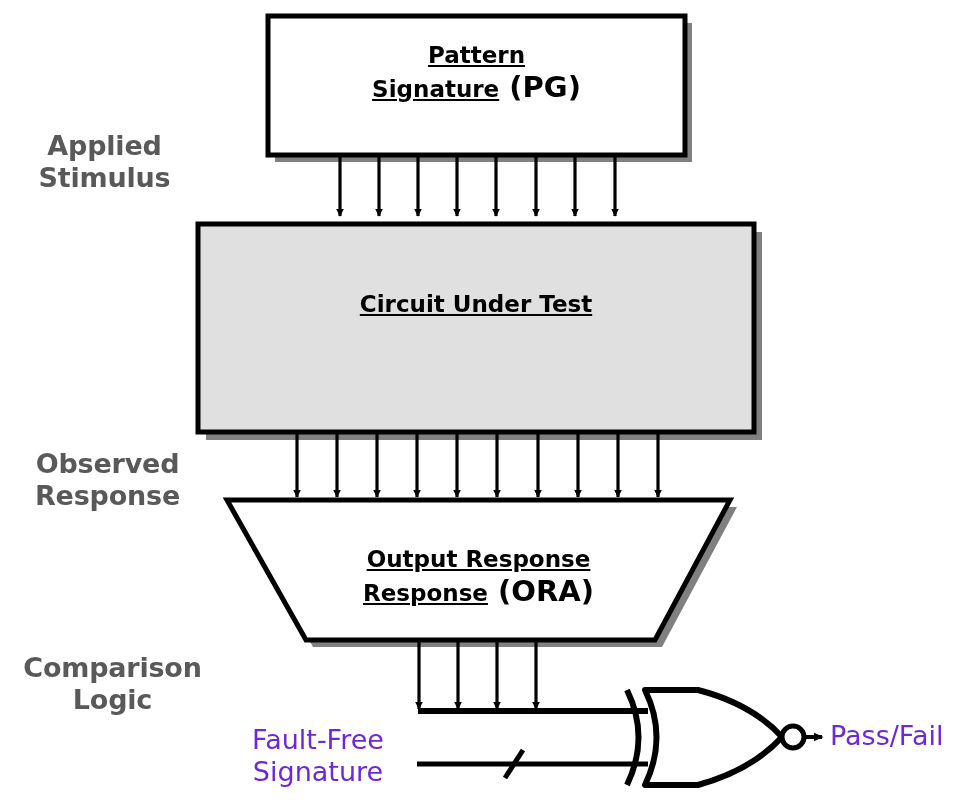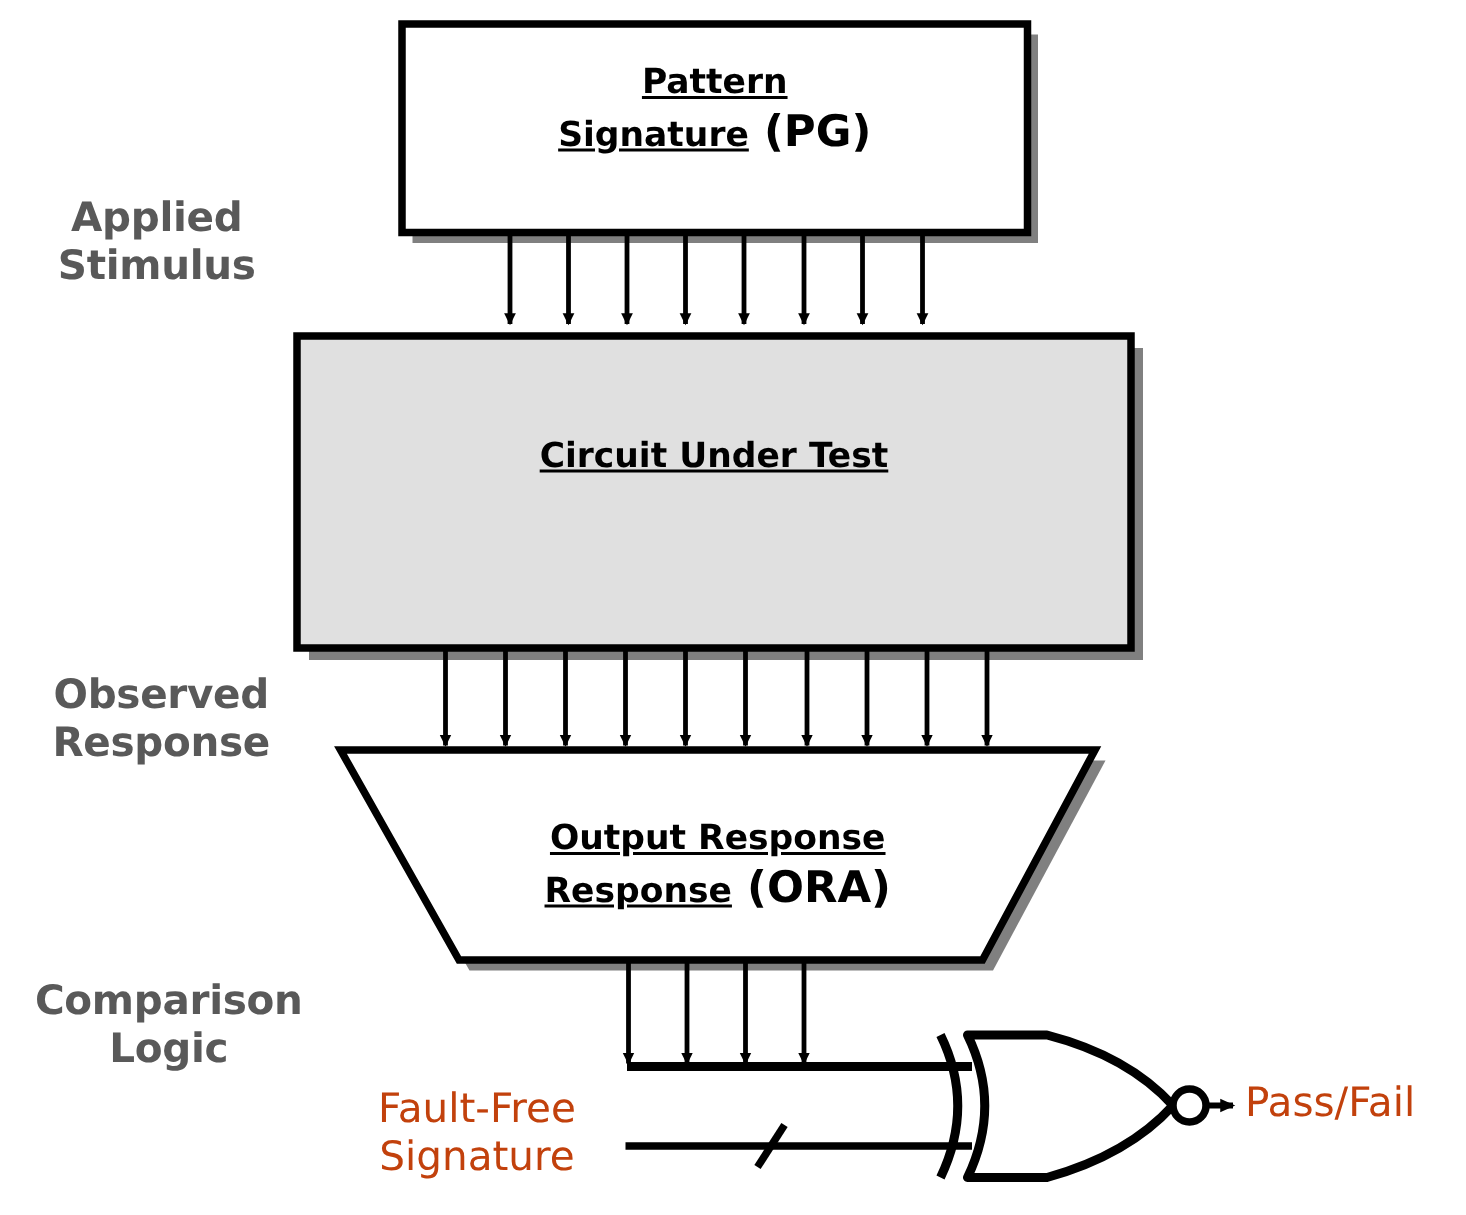--- a/index.html
+++ b/index.html
@@ -27,21 +27,21 @@
     color: #595959;
     font-weight: bold;
     font-size: 27px;
     line-height: 1.18;
     text-align: center;
     white-space: pre-line;
     letter-spacing: -0.2px;
   }
   .lbl-reg {
     position: absolute;
-    color: #c2410c;
+    color: #6d28d9;
     font-weight: normal;
     font-size: 27px;
     line-height: 1.18;
     text-align: center;
     white-space: pre-line;
   }
   .boxtext {
     position: absolute;
     text-align: center;
     color: #000000;

